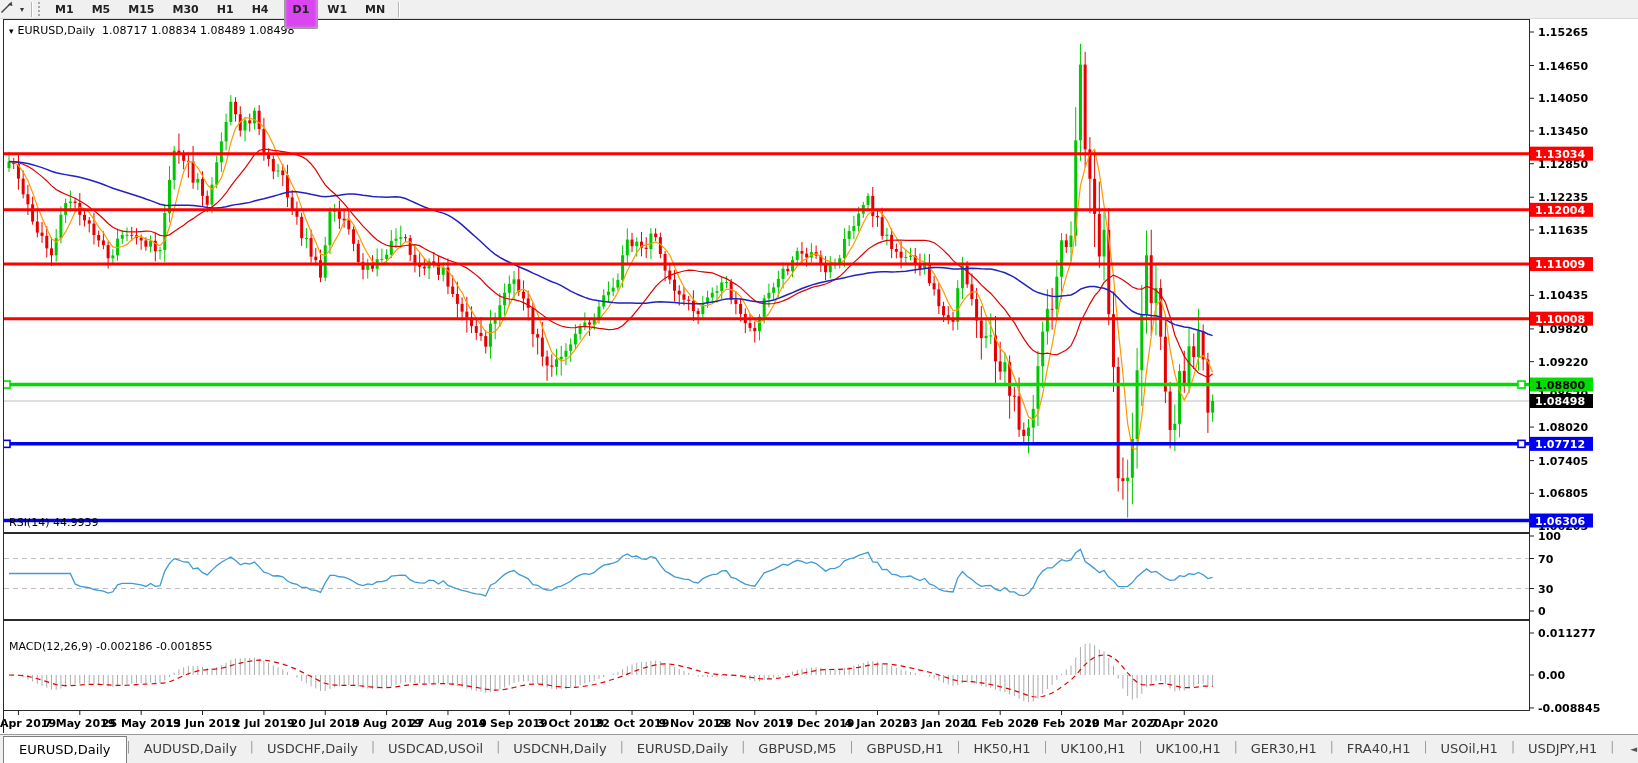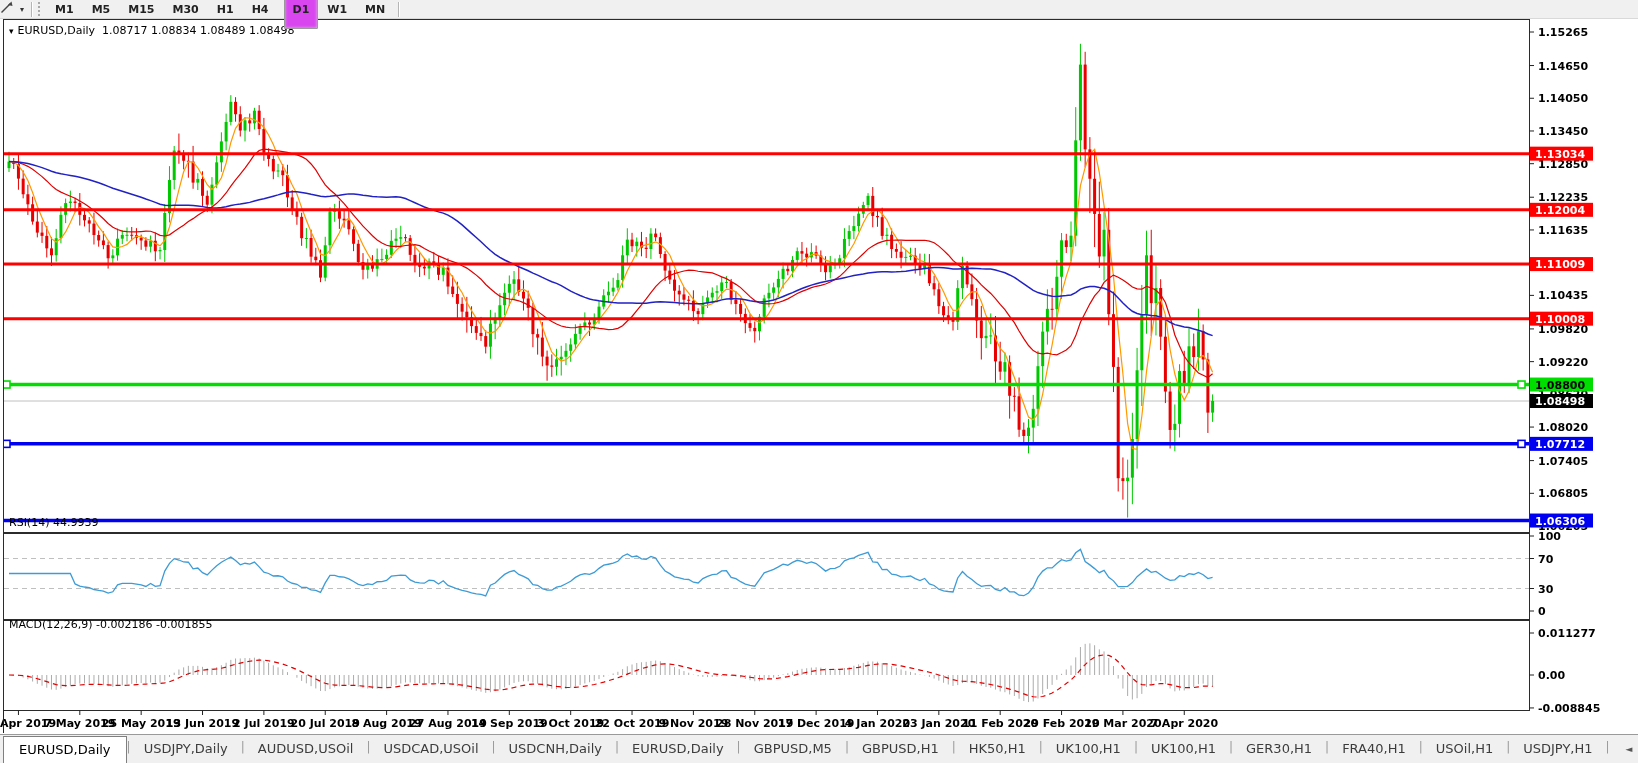--- a/index.html
+++ b/index.html
@@ -970,29 +970,29 @@
         <div class="tfbtn">W1</div>
         <div class="tfbtn">MN</div>
       </div>
     <span class="sep"></span>
   </div>
 
   <div class="overlay-label" style="left:9px;top:24px"><span class="collapse">▾</span><span>EURUSD,Daily</span><span>  </span><span>1.08717 1.08834 1.08489 1.08498</span></div>
 
   <div class="overlay-label" style="left:9px;top:516px">RSI(14) 44.9939</div>
 
-  <div class="overlay-label" style="left:9px;top:618px">MACD(12,26,9) -0.002186 -0.001855</div>
+  <div class="overlay-label" style="left:9px;top:640px">MACD(12,26,9) -0.002186 -0.001855</div>
 
   <div class="tabbar">
     <div style="display:flex;align-items:stretch">
         <div class="tab active">EURUSD,Daily</div>
         <div class="tabsep">|</div>
-        <div class="tab">USDJPY,Daily</div>
-        <div class="tabsep">|</div>
-        <div class="tab">AUDUSD,USOil</div>
+        <div class="tab">AUDUSD,Daily</div>
+        <div class="tabsep">|</div>
+        <div class="tab">USDCHF,Daily</div>
         <div class="tabsep">|</div>
         <div class="tab">USDCAD,USOil</div>
         <div class="tabsep">|</div>
         <div class="tab">USDCNH,Daily</div>
         <div class="tabsep">|</div>
         <div class="tab">EURUSD,Daily</div>
         <div class="tabsep">|</div>
         <div class="tab">GBPUSD,M5</div>
         <div class="tabsep">|</div>
         <div class="tab">GBPUSD,H1</div>

